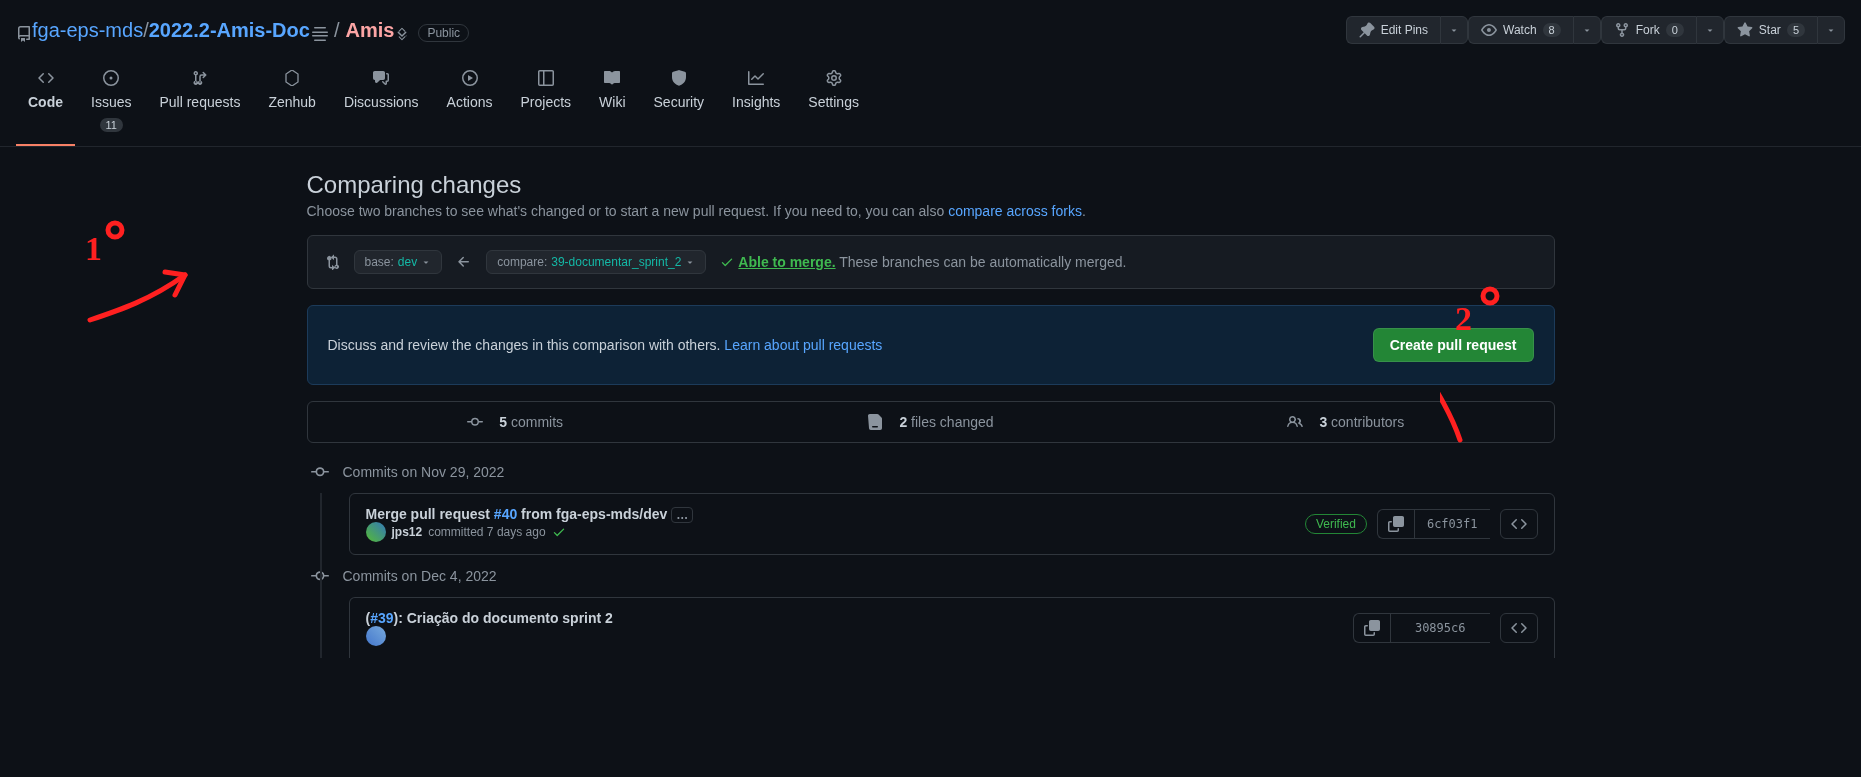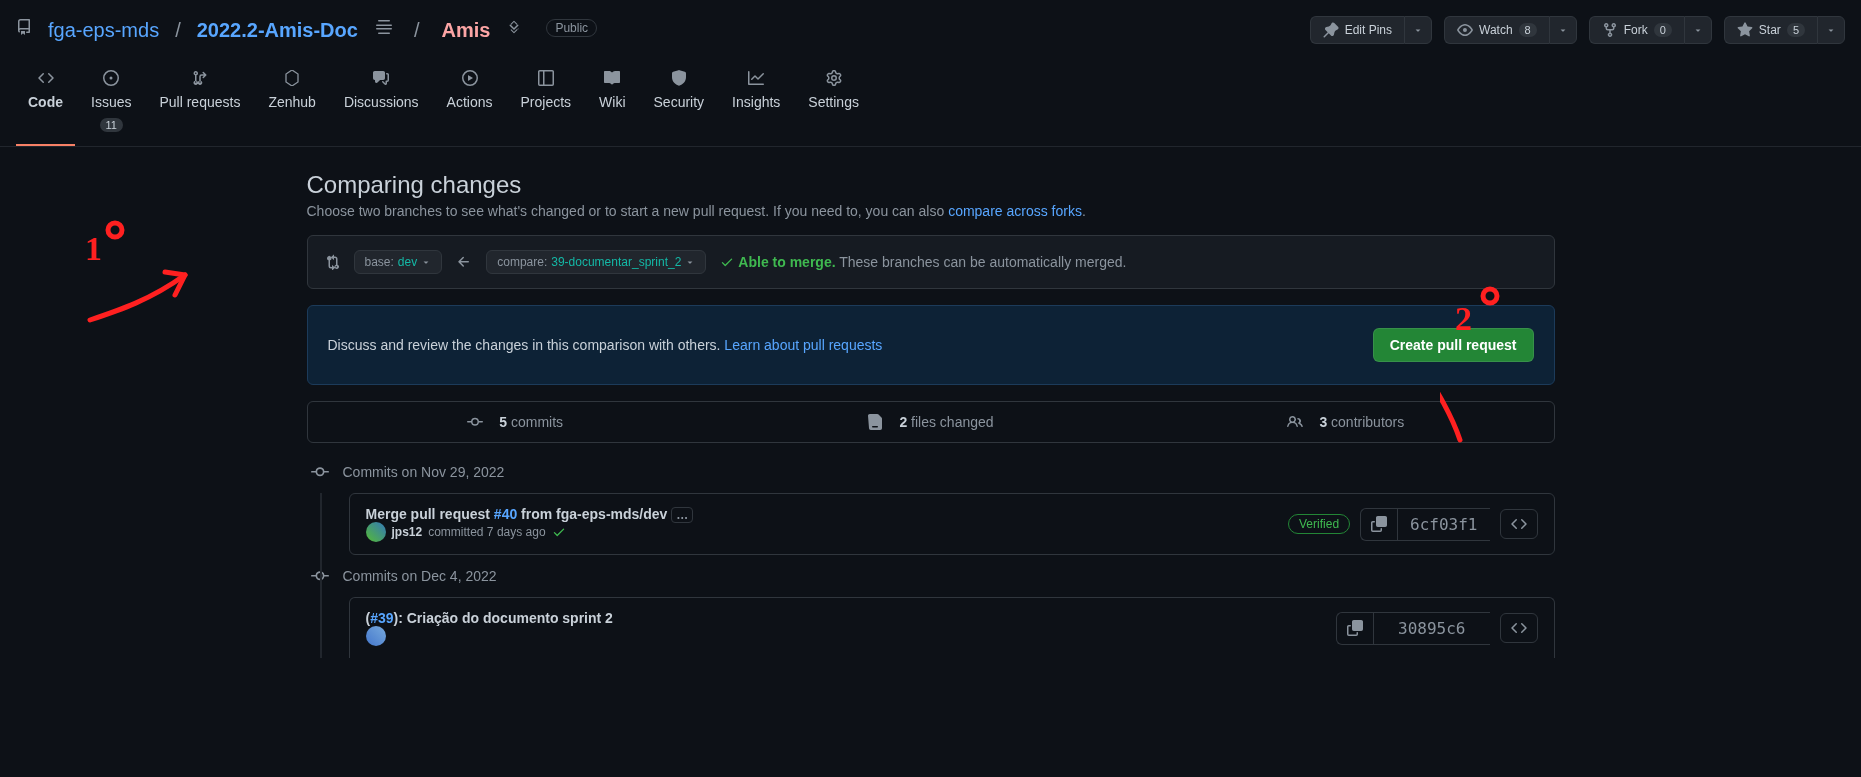--- a/index.html
+++ b/index.html
@@ -5,65 +5,65 @@
 * { margin: 0; padding: 0; box-sizing: border-box; }
 body {
   background: #0d1117;
   color: #c9d1d9;
   font-family: -apple-system, BlinkMacSystemFont, "Segoe UI", Helvetica, Arial, sans-serif;
   font-size: 14px;
   width: 1861px;
   overflow-x: hidden;
 }
 .rhdr { display:flex; align-items:center; justify-content:space-between; padding: 16px 16px 0 16px; }
-.rhdr-left { display:flex; align-items:flex-start; gap:16px; font-size:20px; }
+.rhdr-left { display:flex; align-items:flex-end; gap:0; font-size:20px; }
 .rhdr-left a { color:#58a6ff; text-decoration:none; }
 .rhdr-left .sep { color:#8b949e; }
 .slash { color:#8b949e; font-size:20px; padding:0 6px; }
 .context { color:#fca5a5; font-weight:600; font-size:20px; }
 .badge-outline { border:1px solid #30363d; color:#8b949e; border-radius:2em; padding:1px 8px; font-size:12px; margin-left:8px; }
-.rhdr-right { display:flex; gap:12px; }
+.rhdr-right { display:flex; gap:0; }
 .btn { background:#21262d; border:1px solid #30363d; color:#c9d1d9; border-radius:6px; padding:4px 12px; font-size:12px; display:inline-flex; align-items:center; gap:6px; cursor:pointer; height:28px; }
 .btn .count { background:#30363d; border-radius:2em; padding:1px 6px; font-size:11px; }
 .btn-group { display:flex; }
 .btn-group .btn:first-child { border-top-right-radius:0; border-bottom-right-radius:0; border-right:0; }
 .btn-group .btn:last-child { border-top-left-radius:0; border-bottom-left-radius:0; padding:4px 8px; }
 .tabs { display:flex; gap:4px; padding:0 16px; margin-top:18px; border-bottom:1px solid #21262d; }
 .tab { display:flex; align-items:center; gap:8px; padding:8px 12px 12px 12px; color:#c9d1d9; cursor:pointer; font-size:14px; border-bottom:2px solid transparent;flex-direction:column; }
 .tab.selected { border-bottom-color:#f78166; font-weight:600; }
 .tab .pill { background:#30363d; color:#c9d1d9; border-radius:2em; padding:1px 6px; font-size:11px; }
 .main { max-width:1280px; margin:0 auto; padding:24px 16px; }
 .h1 { font-size:24px; font-weight:400; color:#c9d1d9; margin-bottom:4px; }
 .sub { color:#8b949e; font-size:14px; margin-bottom:16px; }
 .sub a { color:#58a6ff; text-decoration:none; }
 .range-box { border:1px solid #30363d; border-radius:6px; background:#161b22; padding:14px 16px; display:flex; align-items:center; gap:14px; margin-bottom:16px; }
 .small-btn { background:#21262d; border:1px solid #30363d; color:#8b949e; border-radius:6px; padding:4px 10px; font-size:12px; display:inline-flex; align-items:center; gap:4px; cursor:pointer; }
 .small-btn .val { color:#14b8a6; }
-.merge-ok { color:#3fb950; font-weight:600; }
+.merge-ok { color:#3fb950; font-weight:600;text-decoration:underline; }
 .merge-ok svg { vertical-align:-2px; margin-right:4px; }
 .merge-note { color:#8b949e; }
 .discuss-box { border:1px solid #1c3b5a; background:#0d2236; border-radius:6px; padding:22px 20px; display:flex; align-items:center; justify-content:space-between; margin-bottom:16px; }
 .discuss-box a { color:#58a6ff; text-decoration:none; }
 .btn-primary { background:#238636; border:1px solid rgba(240,246,252,.1); color:#fff; font-weight:600; border-radius:6px; padding:8px 16px; font-size:14px; cursor:pointer; }
 .stats-row { border:1px solid #30363d; border-radius:6px; display:flex; margin-bottom:20px; overflow:hidden; }
 .stat { flex:1; text-align:center; padding:12px; color:#8b949e; font-size:14px; display:flex; justify-content:center; align-items:center; gap:16px; }
 .stat b { color:#c9d1d9; font-weight:600; }
 .timeline { position:relative; }
 .time-head { display:flex; align-items:center; gap:14px; color:#8b949e; font-size:14px; margin:12px 0 12px 4px; }
 .time-head svg { flex-shrink:0; }
 .commit-card { margin-left:42px; border:1px solid #30363d; border-radius:6px; background:#0d1117; display:flex; justify-content:space-between; align-items:center; padding:12px 16px; margin-bottom:6px; }
 .commit-left { display:flex; flex-direction:column; gap:0; }
 .commit-title { color:#c9d1d9; font-size:14px; font-weight:600; }
 .commit-title a { color:#58a6ff; text-decoration:none; }
 .commit-meta { color:#8b949e; font-size:12px; display:flex; align-items:center; gap:6px; }
 .commit-meta .user { color:#c9d1d9; font-weight:600; }
 .avatar-sm { width:20px; height:20px; border-radius:50%; background:linear-gradient(45deg,#5b3,#37b); display:inline-block; }
 .commit-right { display:flex; align-items:center; gap:10px; }
 .verified-badge { border:1px solid #238636; color:#3fb950; border-radius:2em; padding:2px 10px; font-size:12px; }
-.sha { font-family:ui-monospace,SFMono-Regular,Menlo,monospace; color:#58a6ff; font-size:16px; }
+.sha { font-family:ui-monospace,SFMono-Regular,Menlo,monospace; color:#58a6ff; font-size:12px; }
 .iconbtn { border:1px solid #30363d; color:#8b949e; border-radius:6px; padding:6px 10px; display:inline-flex; align-items:center; cursor:pointer; background:transparent; }
 .iconbtn-group { display:flex; }
 .iconbtn-group .iconbtn:first-child { border-top-right-radius:0; border-bottom-right-radius:0; border-right:0; }
 .iconbtn-group .iconbtn:nth-child(2) { border-radius:0; border-right:0; }
 .iconbtn-group .iconbtn:last-child { border-top-left-radius:0; border-bottom-left-radius:0; }
 .ellips { border:1px solid #30363d; color:#8b949e; border-radius:4px; padding:0 4px; font-size:12px; cursor:pointer;}
 .oct { fill:#8b949e; }
 .oct-green { fill:#3fb950; }
 .timeline-line { position:absolute; left:13px; top:30px; bottom:0; width:2px; background:#21262d; }
 .annotation { position:fixed; pointer-events:none; z-index:1000; }

